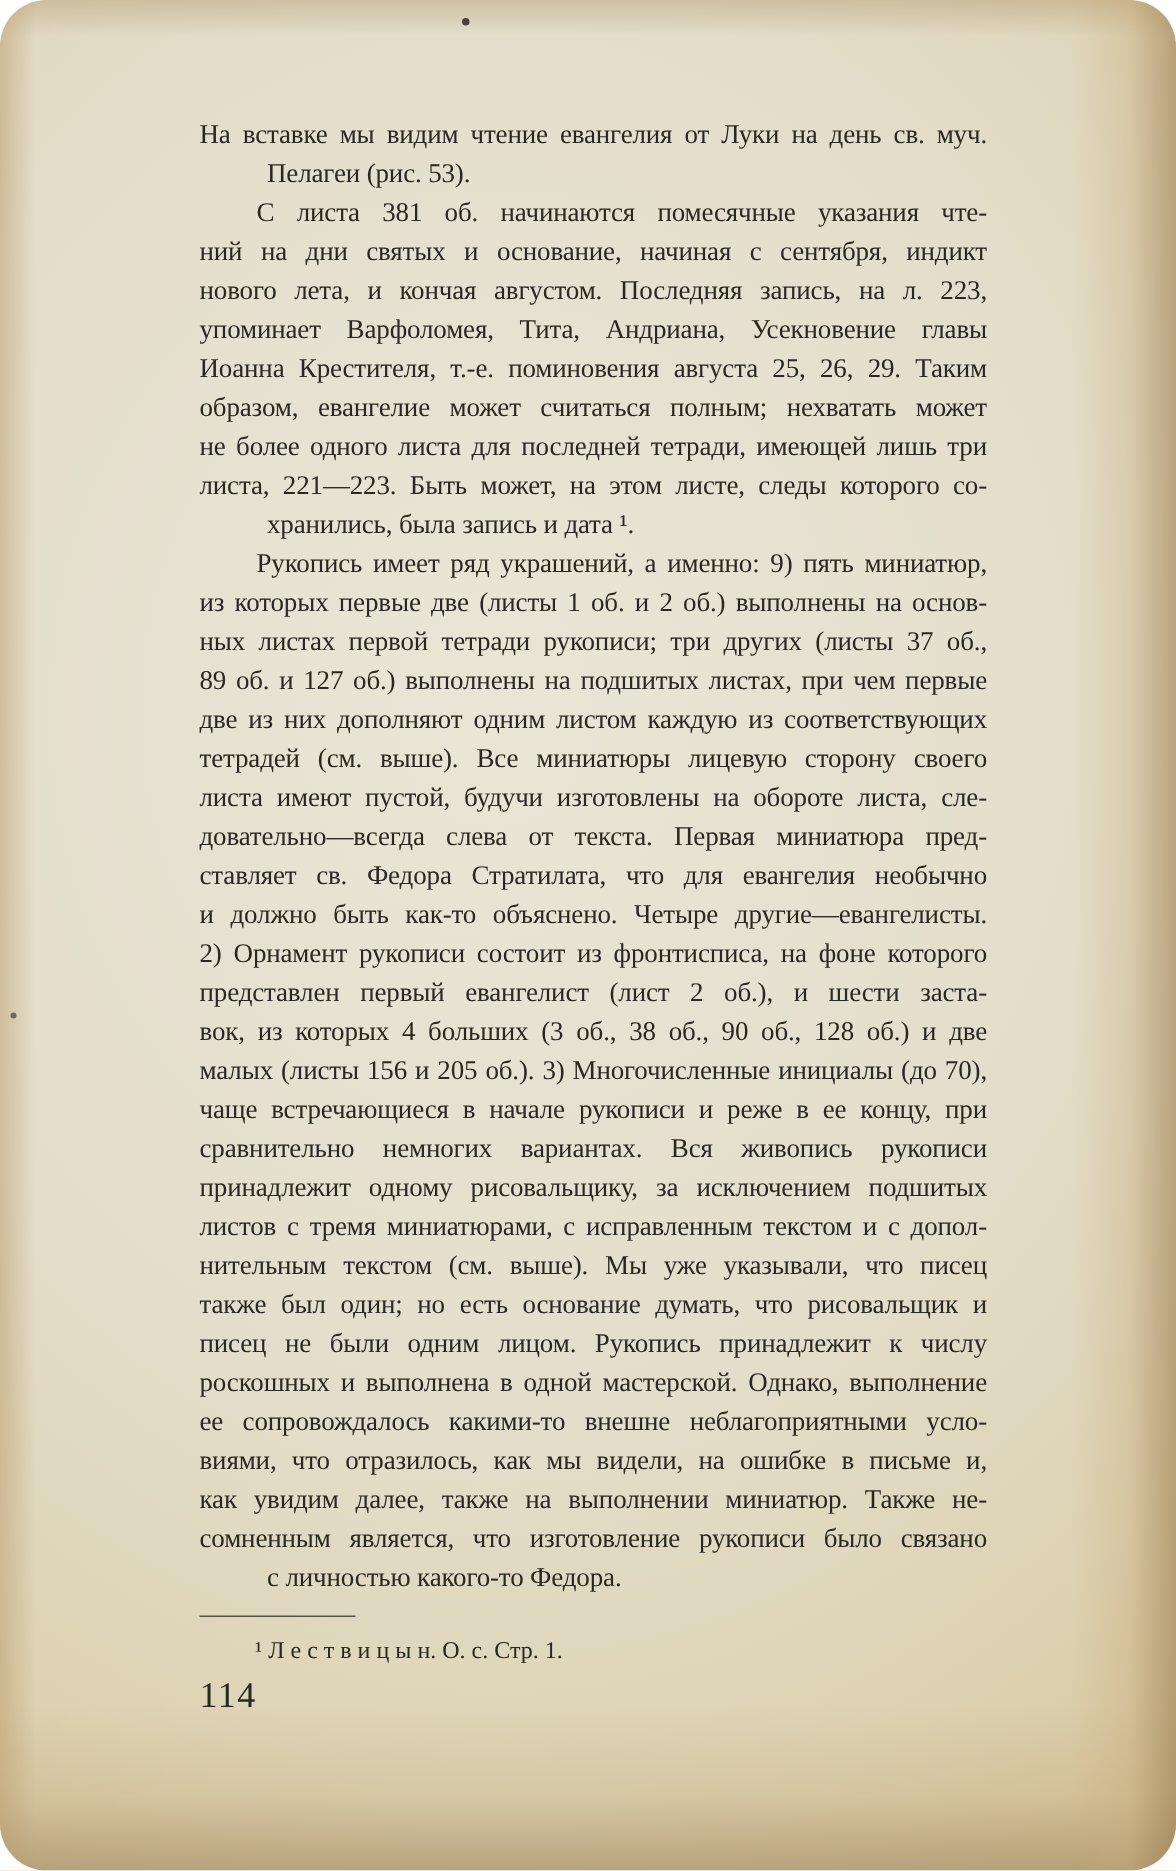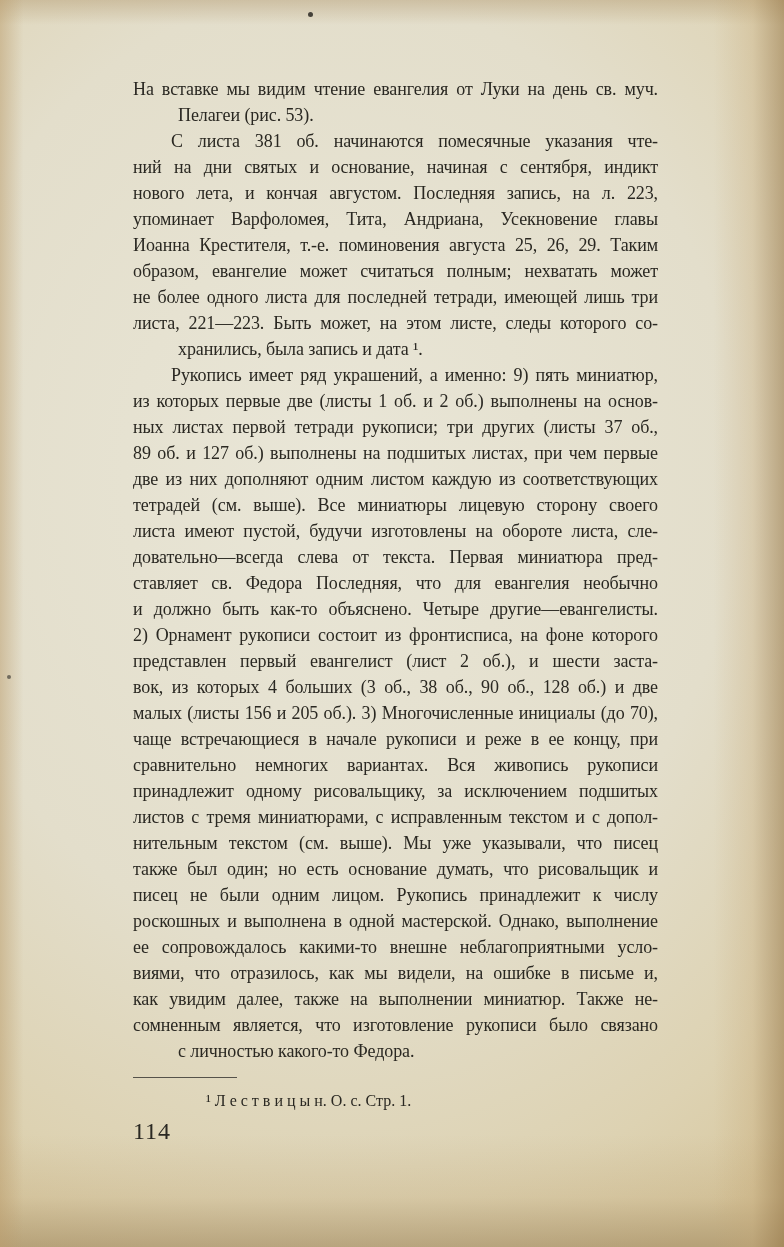--- a/index.html
+++ b/index.html
@@ -11,20 +11,21 @@
   .page {
     position: relative;
     width: 784px; height: 1247px;
     background-color: #e2dbc2;
     background-image:
       linear-gradient(to right, rgba(186,156,108,0.50) 0%, rgba(186,156,108,0) 3%),
       linear-gradient(to left, rgba(150,118,70,0.55) 0%, rgba(196,166,116,0.30) 4%, rgba(196,166,116,0) 9%),
       linear-gradient(to bottom, rgba(166,136,90,0.35) 0%, rgba(166,136,90,0) 2%),
       linear-gradient(to top, rgba(140,112,68,0.45) 0%, rgba(186,158,110,0.22) 4%, rgba(186,158,110,0) 9%),
       radial-gradient(ellipse 95% 70% at 42% 38%, #e9e6d7 0%, #e3decb 55%, #ddd2b2 85%, #d8c9a2 100%);
+    border-radius: 31px;
   }
   .text-block {
     position: absolute;
     top: 76px; left: 133px;
     width: 525px;
     font-size: 18px;
     line-height: 26px;
     color: #2a2822;
     letter-spacing: -0.1px;
   }
@@ -40,21 +41,20 @@
     position: absolute;
     top: 1077px; left: 133px;
     width: 104px; height: 0;
     border-top: 1.5px solid #55524a;
   }
   .footnote {
     position: absolute;
     top: 1092px; left: 170px;
     font-size: 16px;
     color: #2a2822;
-    margin-left: 36px;
   }
   .page-number {
     position: absolute;
     top: 1118px; left: 133px;
     font-size: 24px;
     letter-spacing: 1px;
     color: #2a2822;
   }
   .speck {
     position: absolute;
@@ -84,21 +84,21 @@
       <div class="line">листа, 221—223. Быть может, на этом листе, следы которого со-</div>
       <div class="line last">хранились, была запись и дата ¹.</div>
       <div class="line indent">Рукопись имеет ряд украшений, а именно: 9) пять миниатюр,</div>
       <div class="line">из которых первые две (листы 1 об. и 2 об.) выполнены на основ-</div>
       <div class="line">ных листах первой тетради рукописи; три других (листы 37 об.,</div>
       <div class="line">89 об. и 127 об.) выполнены на подшитых листах, при чем первые</div>
       <div class="line">две из них дополняют одним листом каждую из соответствующих</div>
       <div class="line">тетрадей (см. выше). Все миниатюры лицевую сторону своего</div>
       <div class="line">листа имеют пустой, будучи изготовлены на обороте листа, сле-</div>
       <div class="line">довательно—всегда слева от текста. Первая миниатюра пред-</div>
-      <div class="line">ставляет св. Федора Последняя, что для евангелия необычно</div>
+      <div class="line">ставляет св. Федора Стратилата, что для евангелия необычно</div>
       <div class="line">и должно быть как-то объяснено. Четыре другие—евангелисты.</div>
       <div class="line">2) Орнамент рукописи состоит из фронтисписа, на фоне которого</div>
       <div class="line">представлен первый евангелист (лист 2 об.), и шести заста-</div>
       <div class="line">вок, из которых 4 больших (3 об., 38 об., 90 об., 128 об.) и две</div>
       <div class="line">малых (листы 156 и 205 об.). 3) Многочисленные инициалы (до 70),</div>
       <div class="line">чаще встречающиеся в начале рукописи и реже в ее концу, при</div>
       <div class="line">сравнительно  немногих  вариантах.  Вся  живопись  рукописи</div>
       <div class="line">принадлежит одному рисовальщику, за исключением подшитых</div>
       <div class="line">листов с тремя миниатюрами, с исправленным текстом и с допол-</div>
       <div class="line">нительным текстом (см. выше). Мы уже указывали, что писец</div>

